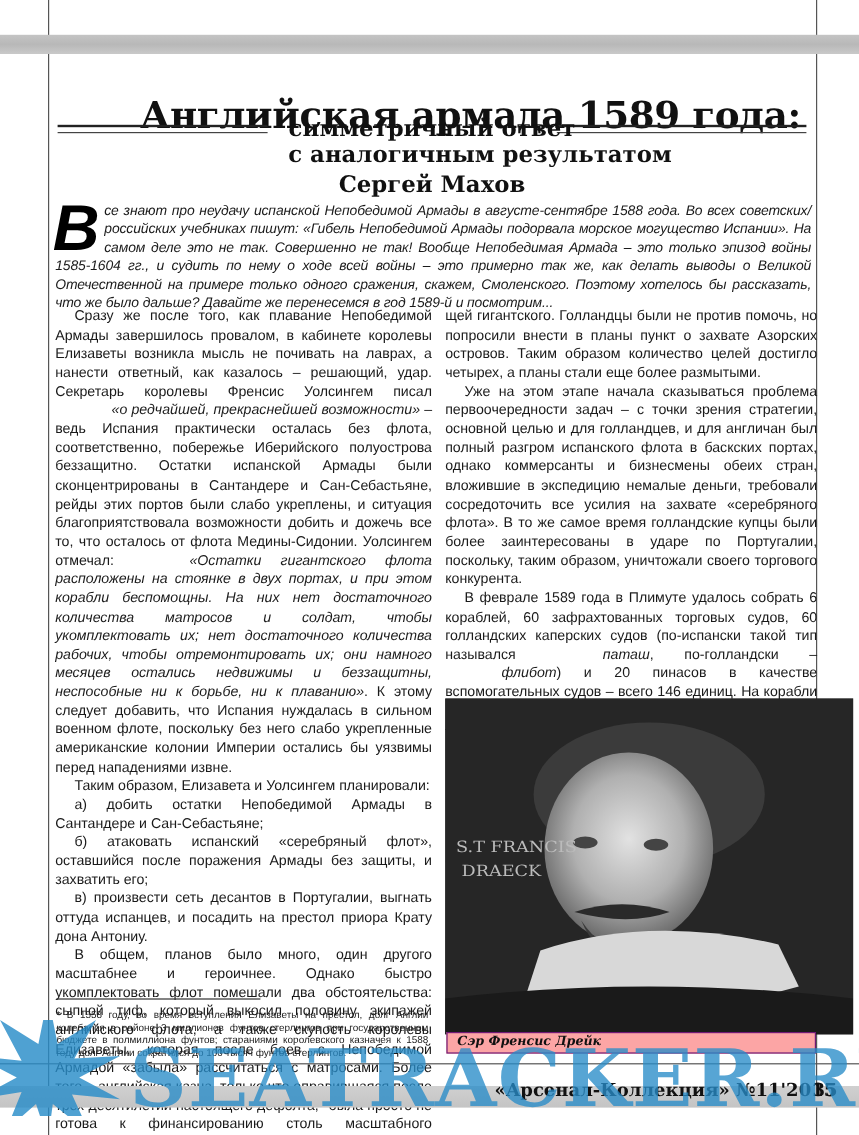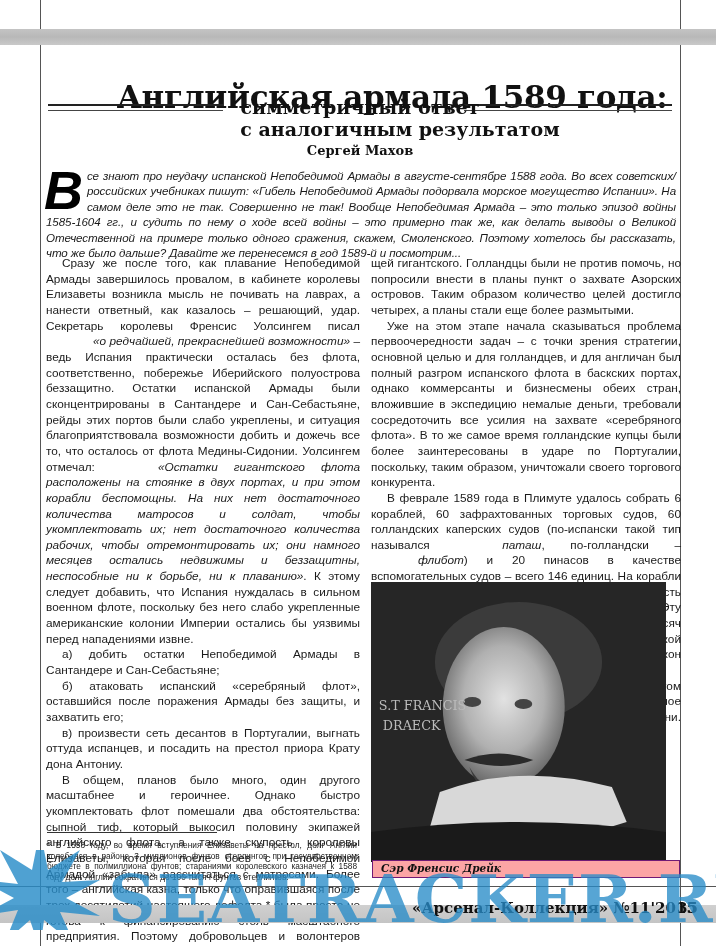--- a/index.html
+++ b/index.html
@@ -15,21 +15,21 @@
     position: absolute; left: 0; top: 29px; width: 716px; height: 16px;
     background: linear-gradient(#c4c4c4, #b8b8b8 50%, #c9c9c9);
   }
   .title {
     position: absolute; left: 40px; width: 640px; text-align: center;
     font-family: "DejaVu Serif", serif; font-weight: bold; color: #111;
   }
   .title.main { top: 58px; font-size: 31px; letter-spacing: -0.3px; padding-left: 32px; }
   .title.sub1 { top: 96px; font-size: 19px; }
   .title.sub2 { top: 118px; font-size: 19px; padding-left: 40px; }
-  .title.author { top: 143px; font-size: 13px; }
+  .title.author { top: 143px; font-size: 19px; }
   .rule {
     position: absolute; top: 104px; height: 4px;
     border-top: 2px solid #222; border-bottom: 1px solid #444;
   }
   .rule.l { left: 48px; width: 175px; }
   .rule.r { left: 464px; width: 208px; }
 
   .lede {
     position: absolute; left: 46px; top: 168px; width: 630px;
     font-style: italic; font-size: 11.6px; line-height: 15.4px; text-align: justify;
@@ -51,21 +51,21 @@
   .col p.noindent { text-indent: 0; }
   .col i { font-style: italic; margin-left: 47px; }
 
   .fn-rule { position: absolute; left: 47px; top: 832px; width: 170px; height: 1px; background: #333; }
   .footnote {
     position: absolute; left: 47px; top: 840px; width: 310px;
     font-size: 8.3px; line-height: 10.6px; text-align: justify; color: #222;
   }
 
   .portrait {
-    position: absolute; left: 371px; top: 582px; width: 295px; height: 280px;
+    position: absolute; left: 371px; top: 582px; width: 340px; height: 280px;
     background: radial-gradient(ellipse at 55% 45%, #555 0%, #2a2a2a 45%, #111 100%);
     overflow: hidden;
   }
   .portrait svg { width: 100%; height: 100%; display: block; }
   .caption-box {
     position: absolute; left: 372px; top: 860px; width: 308px; height: 18px;
     background: #fca5a5; border: 1px solid #701a75; box-sizing: border-box;
   }
   .caption {
     position: absolute; left: 8px; top: 1px; font-family: "DejaVu Serif", serif;
@@ -108,20 +108,21 @@
 <div class="title sub1">симметричный ответ</div>
 <div class="title sub2">с аналогичным результатом</div>
 <div class="title author">Сергей Махов</div>
 
 <div class="lede">
   <span class="dropcap">В</span><span>се знают про неудачу испанской Непобедимой Армады в августе-сентябре 1588 года. Во всех советских/российских учебниках пишут: «Гибель Непобедимой Армады подорвала морское могущество Испании». На самом деле это не так. Совершенно не так! Вообще Непобедимая Армада – это только эпизод войны 1585-1604 гг., и судить по нему о ходе всей войны – это примерно так же, как делать выводы о Великой Отечественной на примере только одного сражения, скажем, Смоленского. Поэтому хотелось бы рассказать, что же было дальше? Давайте же перенесемся в год 1589-й и посмотрим...</span>
 </div>
 
 <div class="col left">
   <p><span>Сразу же после того, как плавание Непобедимой Армады завершилось провалом, в кабинете королевы Елизаветы возникла мысль не почивать на лаврах, а нанести ответный, как казалось – решающий, удар. Секретарь королевы Френсис Уолсингем писал </span><i>«о редчайшей, прекраснейшей возможности»</i><span> – ведь Испания практически осталась без флота, соответственно, побережье Иберийского полуострова беззащитно. Остатки испанской Армады были сконцентрированы в Сантандере и Сан-Себастьяне, рейды этих портов были слабо укреплены, и ситуация благоприятствовала возможности добить и дожечь все то, что осталось от флота Медины-Сидонии. Уолсингем отмечал: </span><i>«Остатки гигантского флота расположены на стоянке в двух портах, и при этом корабли беспомощны. На них нет достаточного количества матросов и солдат, чтобы укомплектовать их; нет достаточного количества рабочих, чтобы отремонтировать их; они намного месяцев остались недвижимы и беззащитны, неспособные ни к борьбе, ни к плаванию»</i><span>. К этому следует добавить, что Испания нуждалась в сильном военном флоте, поскольку без него слабо укрепленные американские колонии Империи остались бы уязвимы перед нападениями извне.</span></p>
+  <p>Таким образом, Елизавета и Уолсингем планировали:</p>
   <p>а) добить остатки Непобедимой Армады в Сантандере и Сан-Себастьяне;</p>
   <p>б) атаковать испанский «серебряный флот», оставшийся после поражения Армады без защиты, и захватить его;</p>
   <p>в) произвести сеть десантов в Португалии, выгнать оттуда испанцев, и посадить на престол приора Крату дона Антониу.</p>
   <p>В общем, планов было много, один другого масштабнее и героичнее. Однако быстро укомплектовать флот помешали два обстоятельства: сыпной тиф, который выкосил половину экипажей английского флота, а также скупость королевы Елизаветы, которая после боев с Непобедимой Армадой «забыла» рассчитаться с матросами. Более того – английская казна, только что оправившаяся после трех десятилетий настоящего дефолта,* была просто не готова к финансированию столь масштабного предприятия. Поэтому добровольцев и волонтеров постарались привлечь обещаниями будущих захватов. Особенно рассчитывали на взятие конвоя с серебром из Америки, поскольку это позволяло расплатиться с арматорами и командами. Но количество добровольцев в Англии оказалось смехотворным: все прекрасно помнили, как расплатилась королева с моряками в 1588 году. Поэтому Уолсингем пошел на поклон к голландцам, где, согласно заключенным договорам, потребовал помощи финансами и людьми в предстоя-</p>
 </div>
 
 <div class="col right">
   <p class="noindent">щей гигантского. Голландцы были не против помочь, но попросили внести в планы пункт о захвате Азорских островов. Таким образом количество целей достигло четырех, а планы стали еще более размытыми.</p>
   <p>Уже на этом этапе начала сказываться проблема первоочередности задач – с точки зрения стратегии, основной целью и для голландцев, и для англичан был полный разгром испанского флота в баскских портах, однако коммерсанты и бизнесмены обеих стран, вложившие в экспедицию немалые деньги, требовали сосредоточить все усилия на захвате «серебряного флота». В то же самое время голландские купцы были более заинтересованы в ударе по Португалии, поскольку, таким образом, уничтожали своего торгового конкурента.</p>
   <p><span>В феврале 1589 года в Плимуте удалось собрать 6 кораблей, 60 зафрахтованных торговых судов, 60 голландских каперских судов (по-испански такой тип назывался </span><i>паташ</i><span>, по-голландски – </span><i>флибот</i><span>) и 20 пинасов в качестве вспомогательных судов – всего 146 единиц. На корабли было принято 16 275 солдат, из которых львиная часть – голландцы и немецкие наемники-ландскнехты. Эту англо-голландскую эскадру обслуживало пять тысяч моряков и 1100 мушкетеров (в качестве морской пехоты). Командовали флотом Френсис Дрейк и Джон Норрис.</span></p>

